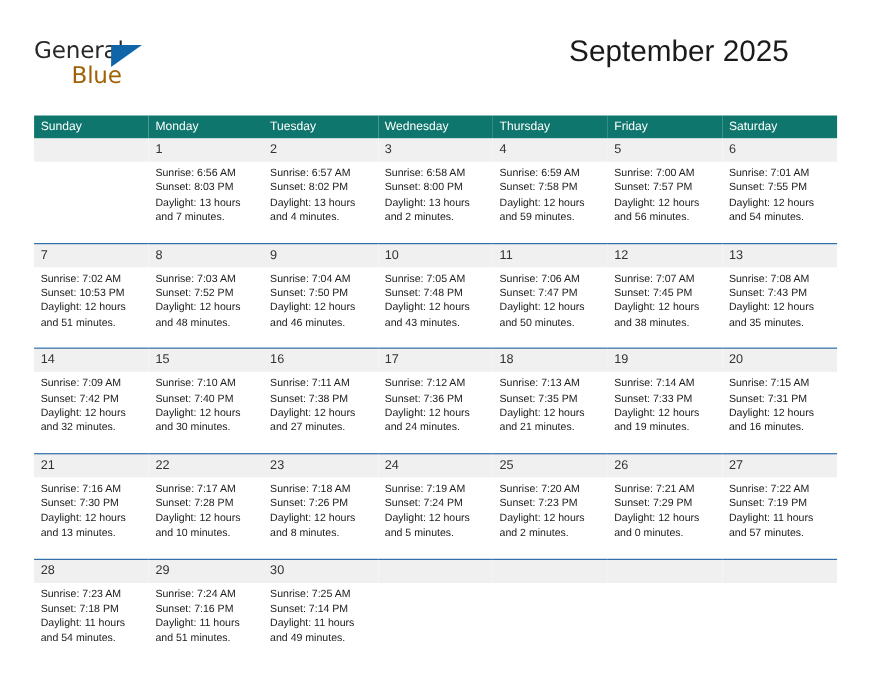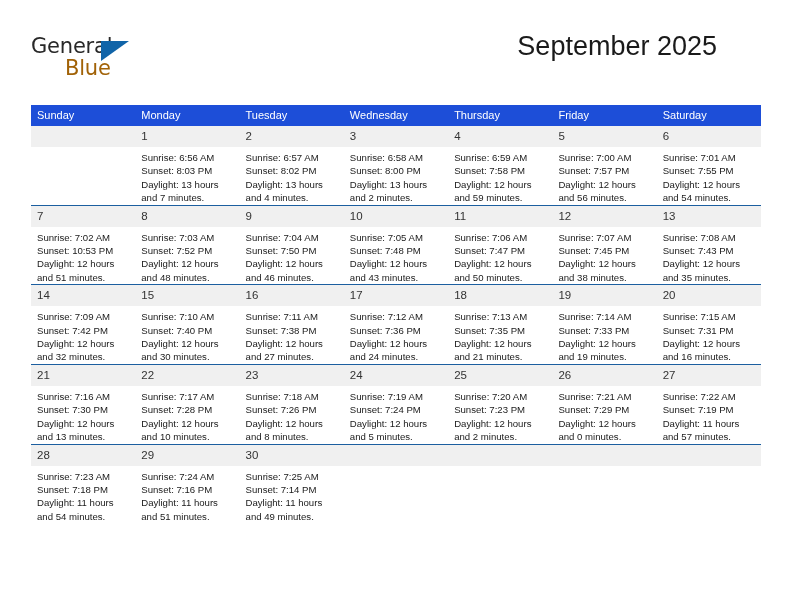--- a/index.html
+++ b/index.html
@@ -91,21 +91,21 @@
   .calendar {
     position: absolute;
     left: 31px;
     top: 105px;
     width: 730px;
     border-collapse: collapse;
     table-layout: fixed;
   }
 
   .calendar th {
-    background: #1d4ed8;
+    background: #0f766e;
     color: #ffffff;
     font-size: 11px;
     font-weight: normal;
     text-align: left;
     padding: 4px 0 4px 6px;
     height: 11px;
     line-height: 13px;
     border: none;
   }
 
@@ -131,21 +131,21 @@
     color: #333333;
     line-height: 13px;
     padding: 4px 0 4px 6px;
     height: 13px;
   }
   .daynum.empty {
     color: transparent;
   }
 
   .cell-body {
-    padding: 4px 6px 0 6px;
+    padding: 4px 6px 16px 6px;
     font-size: 9.6px;
     line-height: 13.4px;
     color: #1a1a1a;
   }
   .cell-body div {
     white-space: nowrap;
   }
 </style>
 </head>
 <body>

